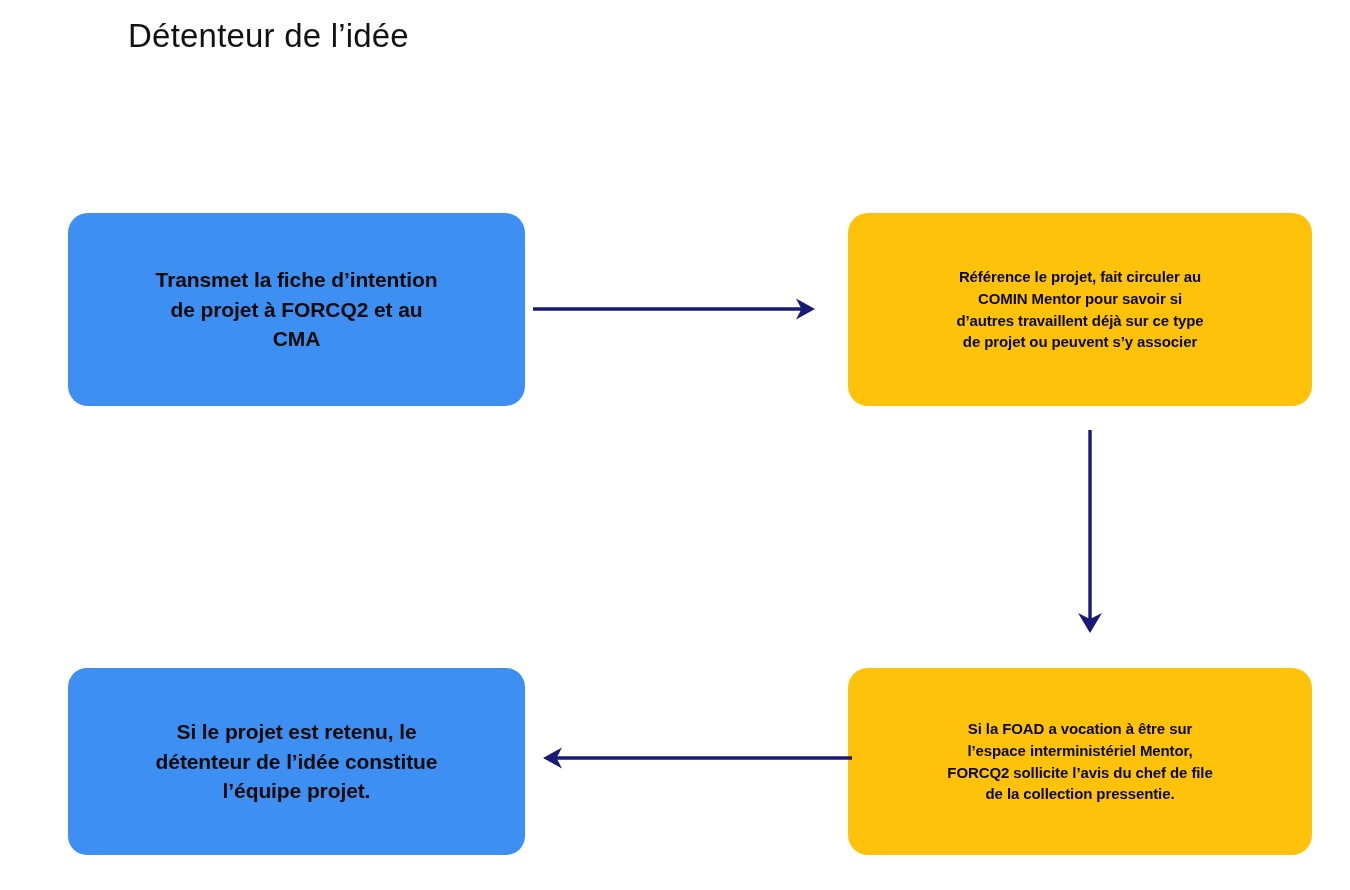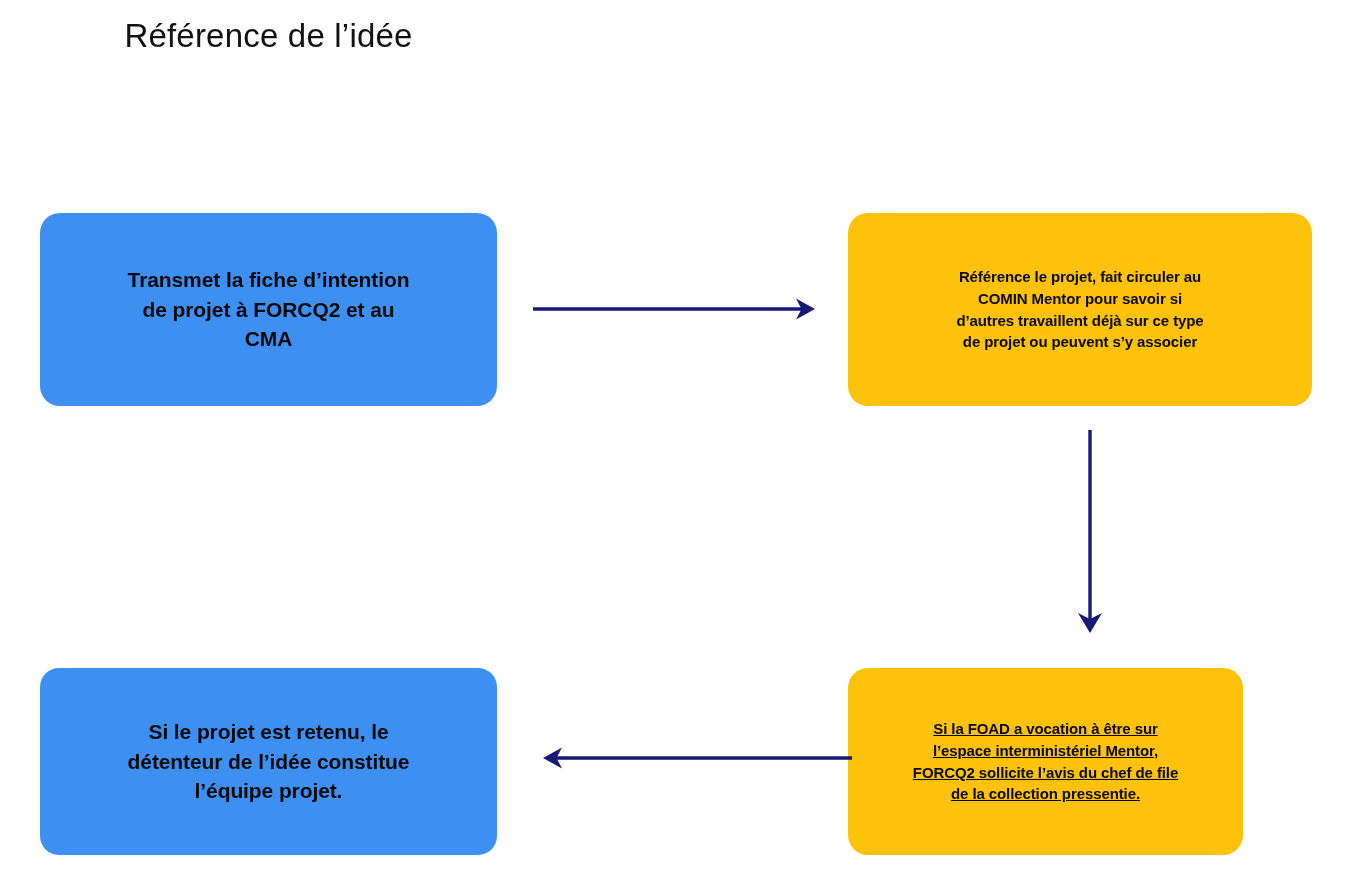--- a/index.html
+++ b/index.html
@@ -56,48 +56,48 @@
   }
   .node .node-text {
     font-family: "Liberation Sans", sans-serif;
     font-weight: 700;
     font-size: 21px;
     line-height: 1.42;
     color: #0a0a0a;
     letter-spacing: -0.1px;
     white-space: pre-line;
   }
-  .node.blue   { background: #3D8FF2; }
+  .node.blue   { background: #3D8FF2; margin-left: 28px; }
   .node.orange { background: #FFC20A; }
 
   #node-transmet   { left: 40px;  top: 213px; width: 457px; height: 193px; }
   #node-reference  { left: 848px; top: 213px; width: 464px; height: 193px; }
   #node-equipe     { left: 40px;  top: 668px; width: 457px; height: 187px; border-radius: 19px; }
-  #node-foad       { left: 848px; top: 668px; width: 395px; height: 187px; text-decoration: underline; }
+  #node-foad       { left: 848px; top: 668px; width: 464px; height: 187px; }
 
   #node-reference .node-text,
   #node-foad .node-text { font-size: 15px; line-height: 1.45; }
 
   
   .connector {
     position: absolute;
     overflow: visible;
   }
   #arrow-transmet-to-reference { left: 525px; top: 288px; width: 300px; height: 42px; }
   #arrow-reference-to-foad     { left: 1064px; top: 424px; width: 52px;  height: 216px; }
   #arrow-foad-to-equipe        { left: 525px;  top: 737px; width: 335px; height: 42px; }
 
   .connector svg { display: block; overflow: visible; }
 </style>
 </head>
 <body>
 
 <div id="canvas">
 
-  <div class="col-header" id="header-left">Référence de l’idée</div>
+  <div class="col-header" id="header-left">Détenteur de l’idée</div>
 
 
   <div class="node blue" id="node-transmet">
     <span class="node-text">Transmet la fiche d’intention
 de projet à FORCQ2 et au
 CMA</span>
   </div>
 
   <div class="node orange" id="node-reference">
     <span class="node-text">Référence le projet, fait circuler au

